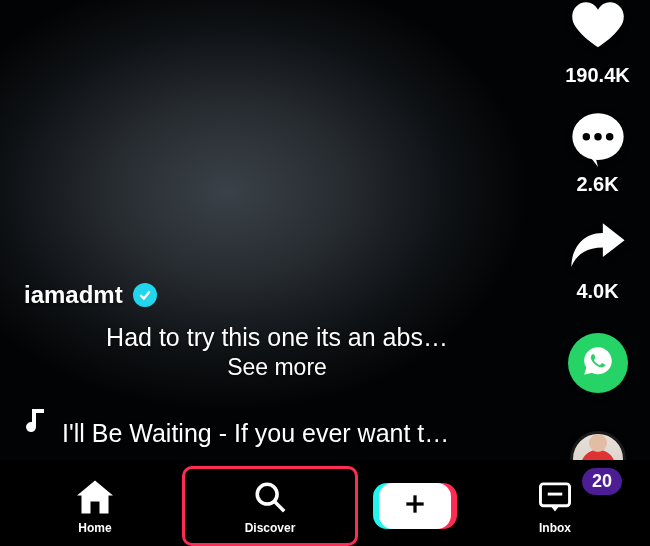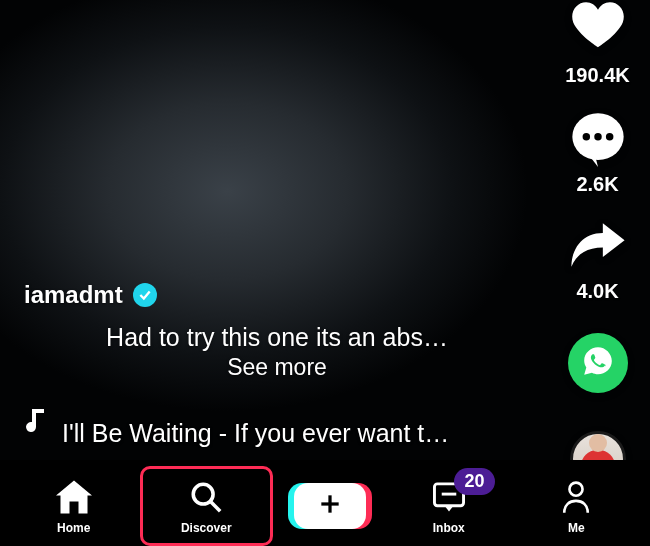--- a/index.html
+++ b/index.html
@@ -253,24 +253,15 @@
       <span class="nav-icon">
         <svg width="36" height="32" viewBox="0 0 24 22" fill="none" stroke="#fff" stroke-width="2">
             <rect x="2" y="2" width="20" height="15" rx="2"></rect>
             <path d="M9 17 L12 21 L15 17" fill="#fff" stroke="none"></path>
             <line x1="7" y1="9" x2="17" y2="9"></line>
           </svg>
       </span>
       <span class="nav-label">Inbox</span>
     </div>
 
-    <div class="nav-item">
-      <span class="nav-icon">
-        <svg width="32" height="34" viewBox="0 0 24 26" fill="none" stroke="#fff" stroke-width="2">
-            <circle cx="12" cy="7" r="5"></circle>
-            <path d="M3 25c0-6 4-9 9-9s9 3 9 9"></path>
-          </svg>
-      </span>
-      <span class="nav-label">Me</span>
-    </div>
 
   </div>
 </div>
 
 </body></html>

